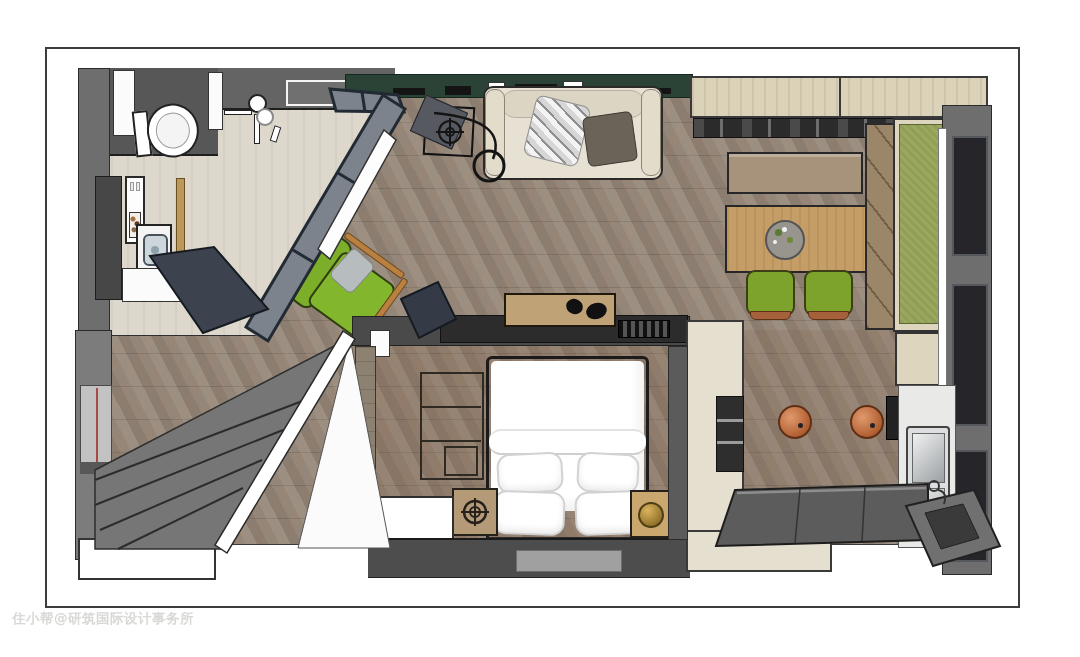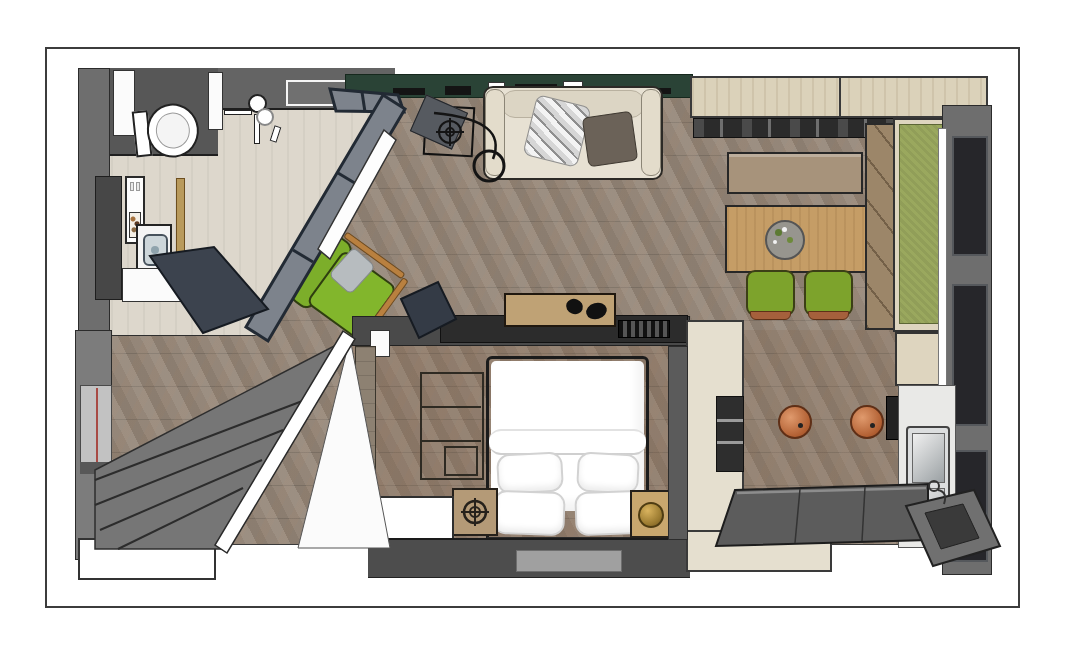--- a/index.html
+++ b/index.html
@@ -242,13 +242,14 @@
       <line x1="461" y1="512" x2="489" y2="512" stroke-width="2"></line>
       <line x1="475" y1="498" x2="475" y2="526" stroke-width="2"></line>
     </g>
 
     <g fill="none" stroke="#333" stroke-width="2">
       <circle cx="934" cy="486" r="5"></circle>
       <path d="M 938,490 q 10,2 6,14"></path>
     </g>
   </svg>
 
+  <div class="a watermark" style="left:12px;top:610px;">住小帮@研筑国际设计事务所</div>
 </div>
 
 </body></html>

